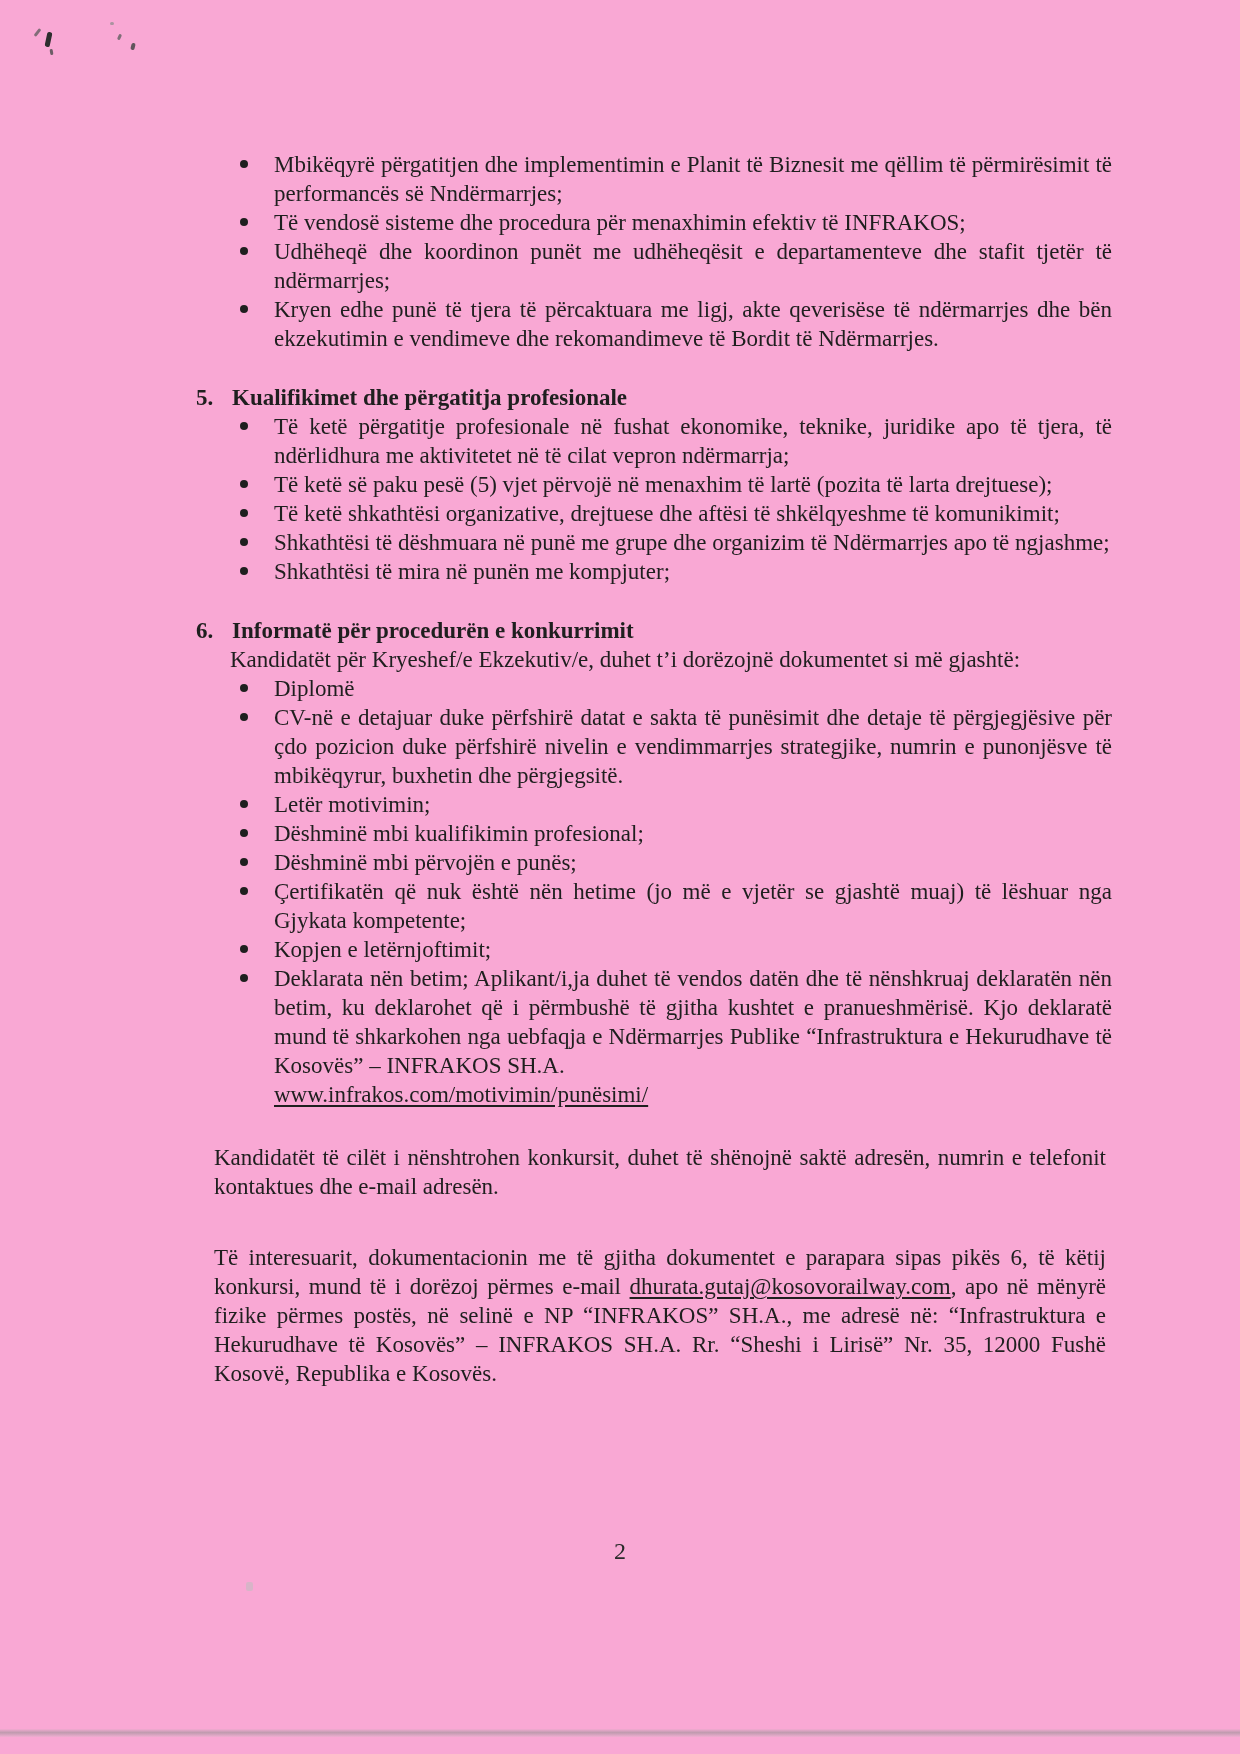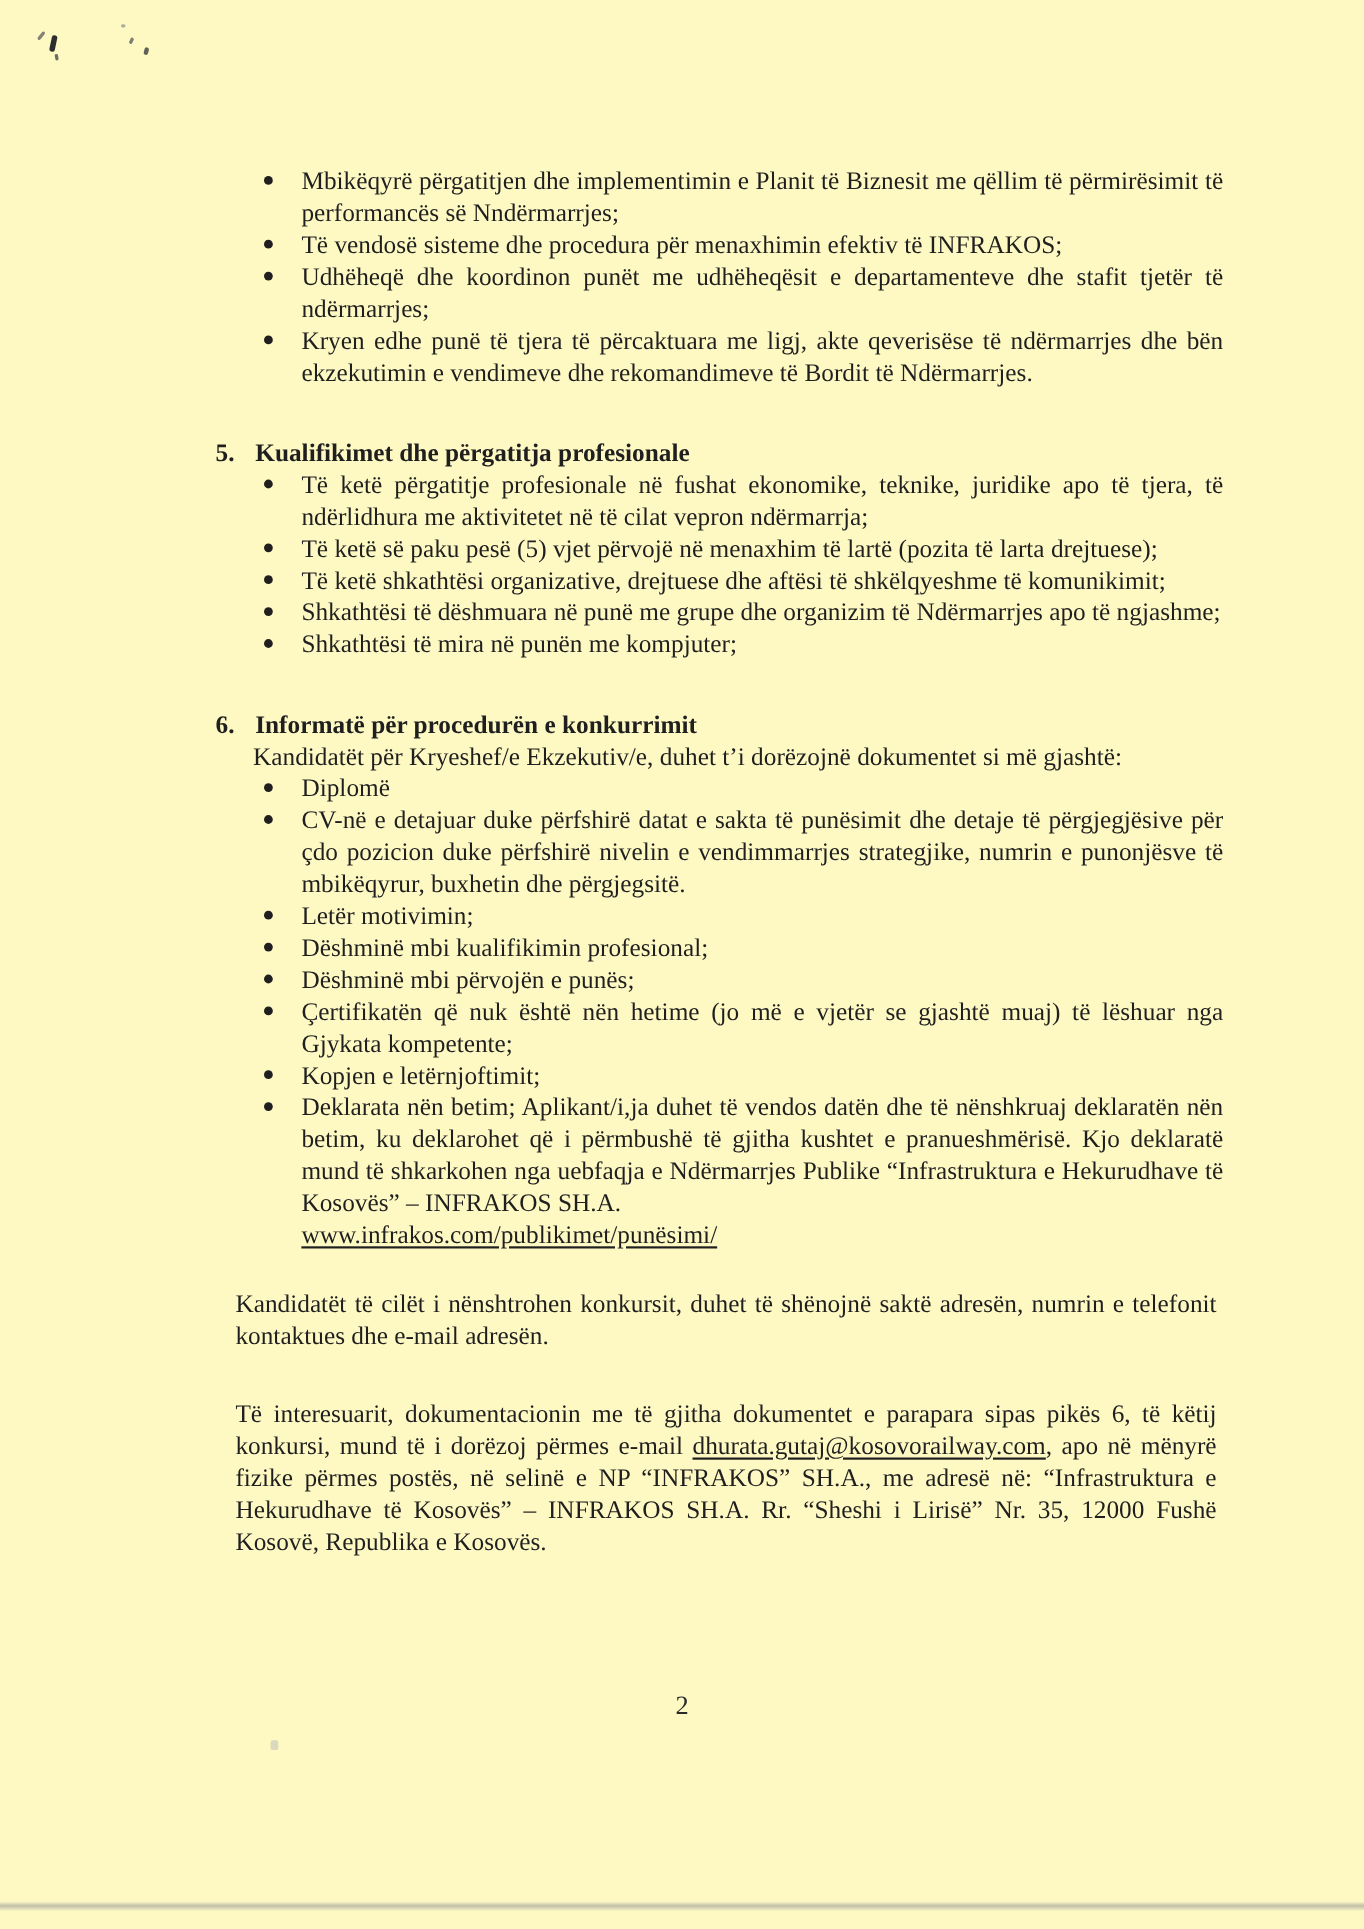--- a/index.html
+++ b/index.html
@@ -1,21 +1,21 @@
 <!DOCTYPE html>
 <html><head>
 <meta charset="utf-8">
 <title>Scanned document — page 2</title>
 <style>
   html, body { margin:0; padding:0; background:#ffffff; }
   .page {
     position: relative;
     width: 1240px;
     height: 1754px;
-    background: #fef9c3;
+    background: #f9a8d4;
     font-family: "Liberation Serif", "DejaVu Serif", serif;
     color: #1f1f1f;
     overflow: hidden;
   }
   .content {
     position: absolute;
     left: 196px;
     top: 150px;
     width: 916px;
     font-size: 23px;
@@ -29,21 +29,21 @@
     left: 44px;
     top: 10px;
     width: 8px;
     height: 8px;
     background: #1f1f1f;
     border-radius: 50%;
   }
   .heading {
     font-weight: bold;
     text-align: left;
-    margin-top: 44px;
+    margin-top: 30px;
     white-space: nowrap;
   }
   .h-num { display: inline-block; width: 36px; }
   .sec-intro { margin-left: 34px; margin-right: 4px; }
   .decl-link-line { text-align: left; }
   .u-link { text-decoration: underline; text-underline-offset: 3px; }
   .closing-p1 { margin: 34px 6px 0 18px; }
   .closing-p2 { margin: 42px 6px 0 18px; }
   .page-number {
     position: absolute;
@@ -165,21 +165,21 @@
         <span>Çertifikatën që nuk është nën hetime (jo më e vjetër se gjashtë muaj) të lëshuar nga Gjykata kompetente;</span>
       </li>
       <li class="bitem">
         <span class="dot"></span>
         <span>Kopjen e letërnjoftimit;</span>
       </li>
       <li class="bitem">
         <span class="dot"></span>
         <span>Deklarata nën betim; Aplikant/i,ja duhet të vendos datën dhe të nënshkruaj deklaratën nën betim, ku deklarohet që i përmbushë të gjitha kushtet e pranueshmërisë. Kjo deklaratë mund të shkarkohen nga uebfaqja e Ndërmarrjes Publike “Infrastruktura e Hekurudhave të Kosovës” – INFRAKOS SH.A.</span>
         <div class="decl-link-line">
-          <span class="u-link">www.infrakos.com/publikimet/punësimi/</span>
+          <span class="u-link">www.infrakos.com/motivimin/punësimi/</span>
         </div>
       </li>
     </ul>
 
     <div class="closing-p1">Kandidatët të cilët i nënshtrohen konkursit, duhet të shënojnë saktë adresën, numrin e telefonit kontaktues dhe e-mail adresën.</div>
 
     <div class="closing-p2"><span>Të interesuarit, dokumentacionin me të gjitha dokumentet e parapara sipas pikës 6, të këtij konkursi, mund të i dorëzoj përmes e-mail </span><span class="u-link">dhurata.gutaj@kosovorailway.com</span><span>, apo në mënyrë fizike përmes postës, në selinë e NP “INFRAKOS” SH.A., me adresë në: “Infrastruktura e Hekurudhave të Kosovës” – INFRAKOS SH.A. Rr. “Sheshi i Lirisë” Nr. 35, 12000 Fushë Kosovë, Republika e Kosovës.</span></div>
 
   </div>
 

